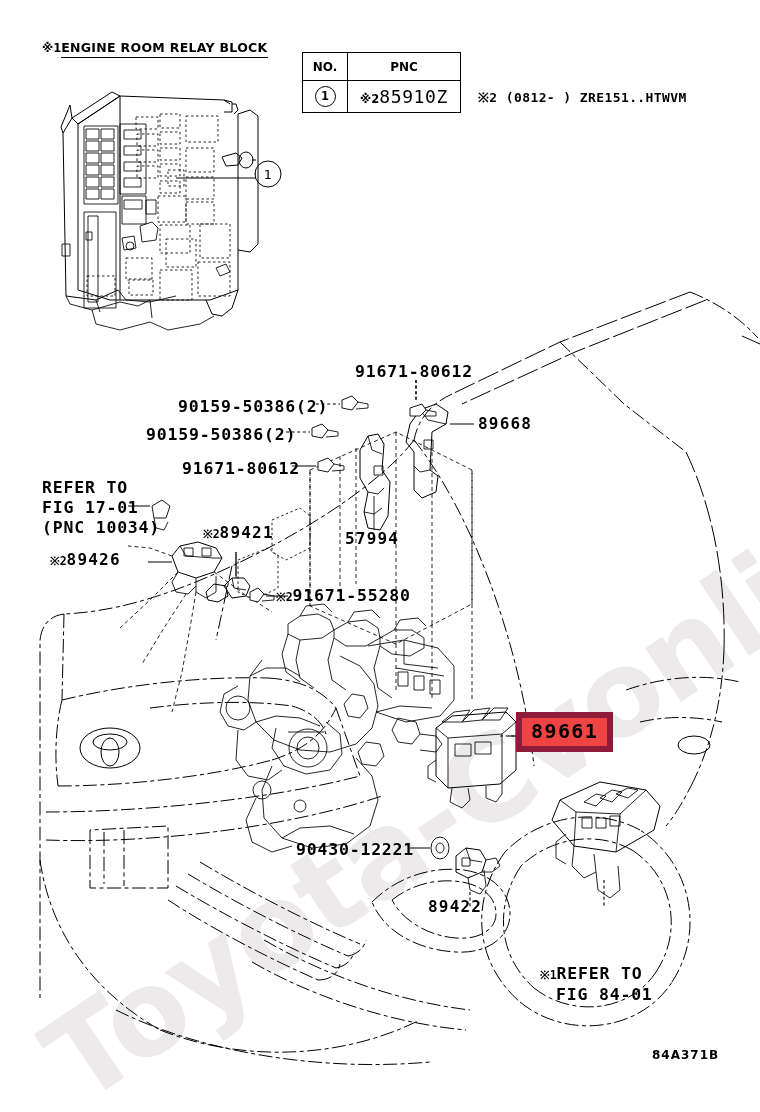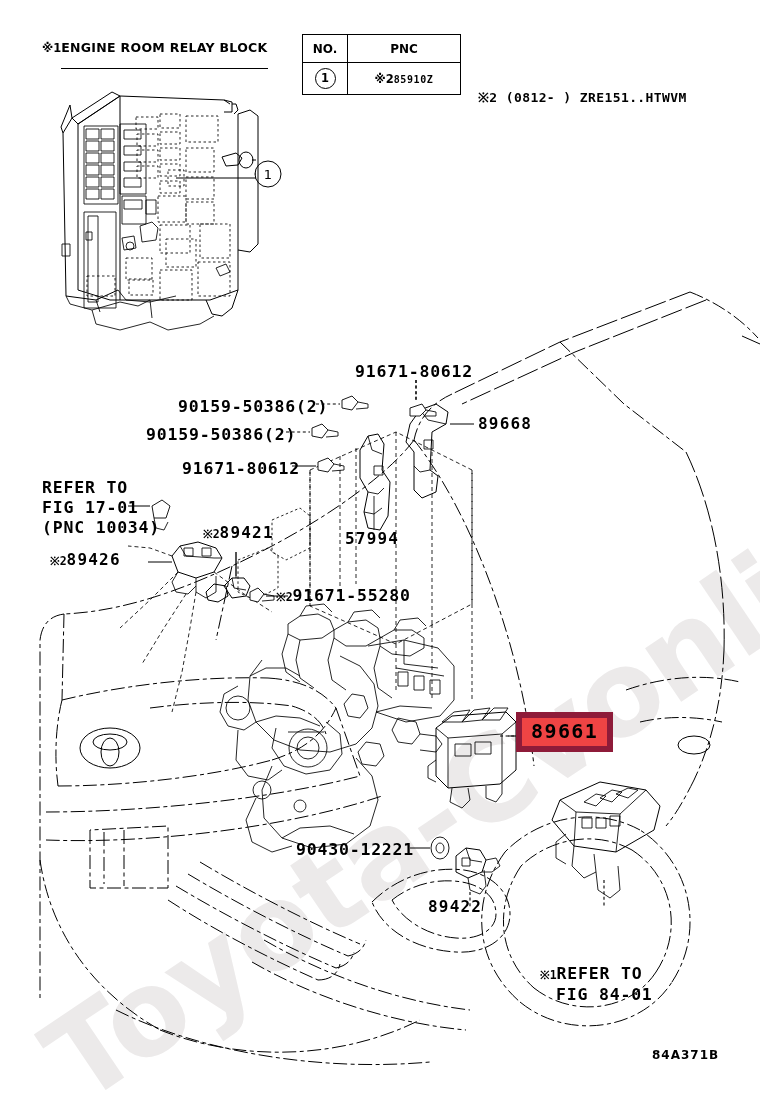--- a/index.html
+++ b/index.html
@@ -28,41 +28,41 @@
   .lbl-md{font-size:16.5px;letter-spacing:0.8px;}
   .lbl-lg{font-size:16px;letter-spacing:1.2px;}
   .mark{font-size:11.5px;font-weight:700;letter-spacing:0;}
 
   
   #relay-block-title{
     left:42px;top:40px;
     font-family:"DejaVu Sans","Liberation Sans",sans-serif;
     font-size:12.5px;font-weight:600;letter-spacing:0.3px;
   }
-  #relay-block-title .ul{border-bottom:1.6px solid #000;padding-bottom:13px;}
+  #relay-block-title .ul{border-bottom:1.6px solid #000;padding-bottom:2px;}
 
   
-  .pnc-table{position:absolute;left:302px;top:34px;border-collapse:collapse;padding-left:14px;}
+  .pnc-table{position:absolute;left:302px;top:52px;border-collapse:collapse;padding-left:14px;}
   .pnc-table td,.pnc-table th{
     border:1.4px solid #000;
     font-family:"DejaVu Sans","Liberation Sans",sans-serif;
     font-size:12px;font-weight:600;text-align:center;color:#000;
     padding:0;
   }
   .pnc-table .c-no{width:44px;height:27px;}
   .pnc-table .c-pnc{width:112px;height:27px;}
   .pnc-table .r2 td{height:31px;}
   .circ-num{
     display:inline-block;width:19px;height:19px;line-height:18px;
     border:1.4px solid #000;border-radius:50%;
     font-size:11.5px;font-family:"DejaVu Sans","Liberation Sans",sans-serif;
   }
   .pnc-val{
     font-family:"DejaVu Sans Mono","Liberation Mono",monospace;
-    font-size:10px;font-weight:700;letter-spacing:0.6px;
+    font-size:18px;font-weight:400;letter-spacing:0.6px;
   }
   #pnc-note{
     left:478px;top:88px;font-size:13px;letter-spacing:0.4px;font-weight:700;
   }
 
   
   svg.art{position:absolute;left:0;top:0;width:760px;height:1112px;overflow:visible;}
   svg.art line,svg.art path,svg.art polyline,svg.art polygon,svg.art rect,svg.art circle,svg.art ellipse{
     vector-effect:non-scaling-stroke;
   }

